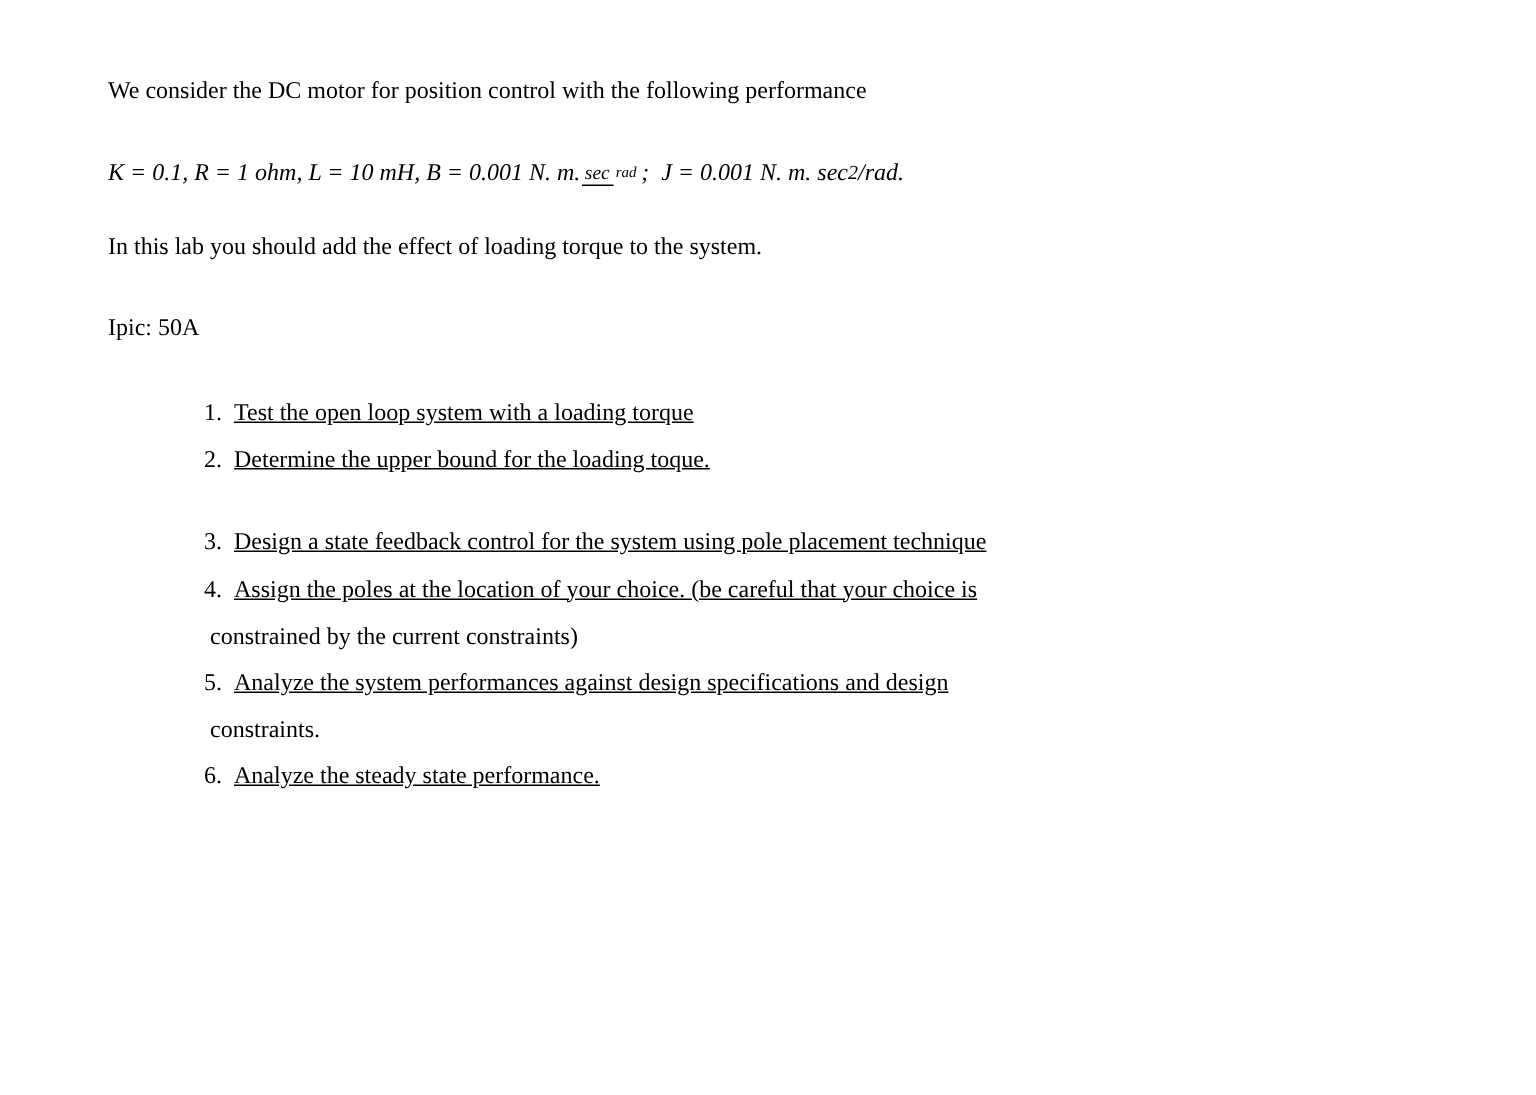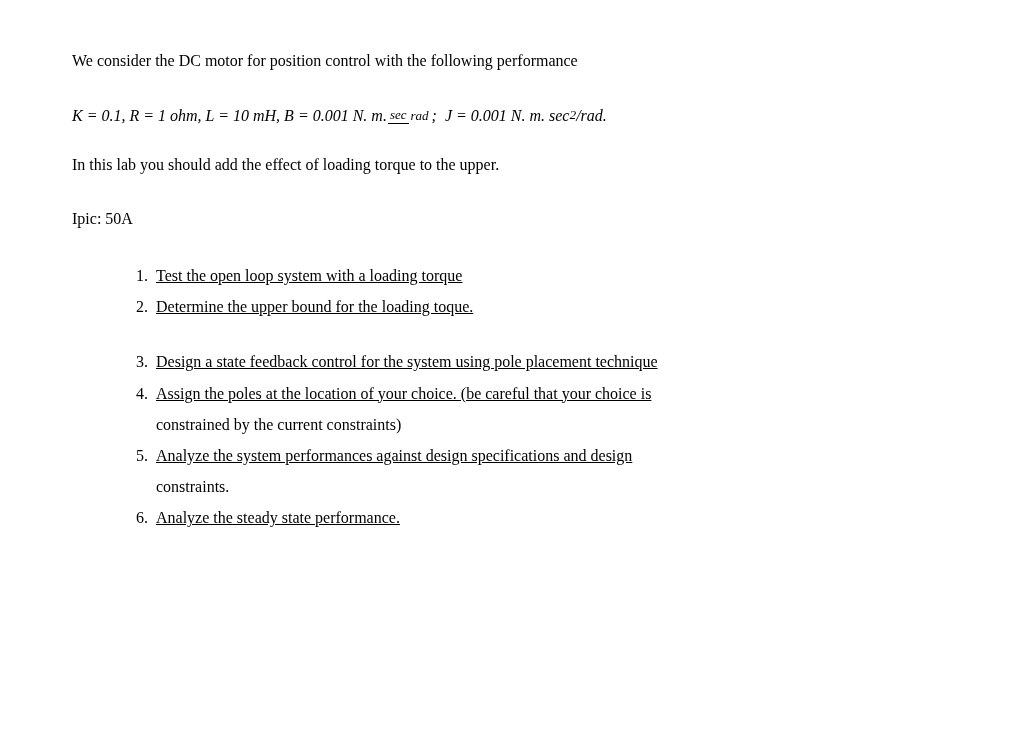--- a/index.html
+++ b/index.html
@@ -49,21 +49,21 @@
 
     .fraction .numerator {
       border-bottom: 1px solid #000;
       padding: 0 2px;
       font-size: 13px;
       line-height: 1.2;
     }
 
     .fraction .denominator {
       padding: 0 2px;
-      font-size: 13px;
+      font-size: 10px;
       line-height: 1.2;
     }
 
     .loading-paragraph {
       margin-bottom: 28px;
       line-height: 1.6;
     }
 
     .constraints-block {
       margin-bottom: 28px;
@@ -92,21 +92,21 @@
       flex-shrink: 0;
     }
 
     .list-text {
       flex: 1;
       text-align: justify;
       text-decoration: underline;
     }
 
     .list-continuation {
-      margin-left: 36px;
+      margin-left: 20px;
       text-align: justify;
       line-height: 1.7;
       margin-bottom: 4px;
     }
 
     .spacer {
       height: 16px;
     }
   </style>
 </head>
@@ -122,21 +122,21 @@
     <span>L = 10 mH,</span>&nbsp;
     <span>B = 0.001 N. m.</span>
     <span class="fraction">
       <span class="numerator">sec</span>
       <span class="denominator">rad</span>
     </span>
     <span>;</span>&nbsp;&nbsp;
     <span>J = 0.001 N. m. sec</span><sup>2</sup><span>/rad.</span>
   </div>
 
-  <p class="loading-paragraph">In this lab you should add the effect of loading torque to the upper.</p>
+  <p class="loading-paragraph">In this lab you should add the effect of loading torque to the system.</p>
 
   <div class="constraints-block">
     <div>Ipic: 50A</div>
   </div>
 
   <div class="ordered-list">
 
     <div class="list-section">
       <div class="list-item">
         <span class="list-number">1.</span>

